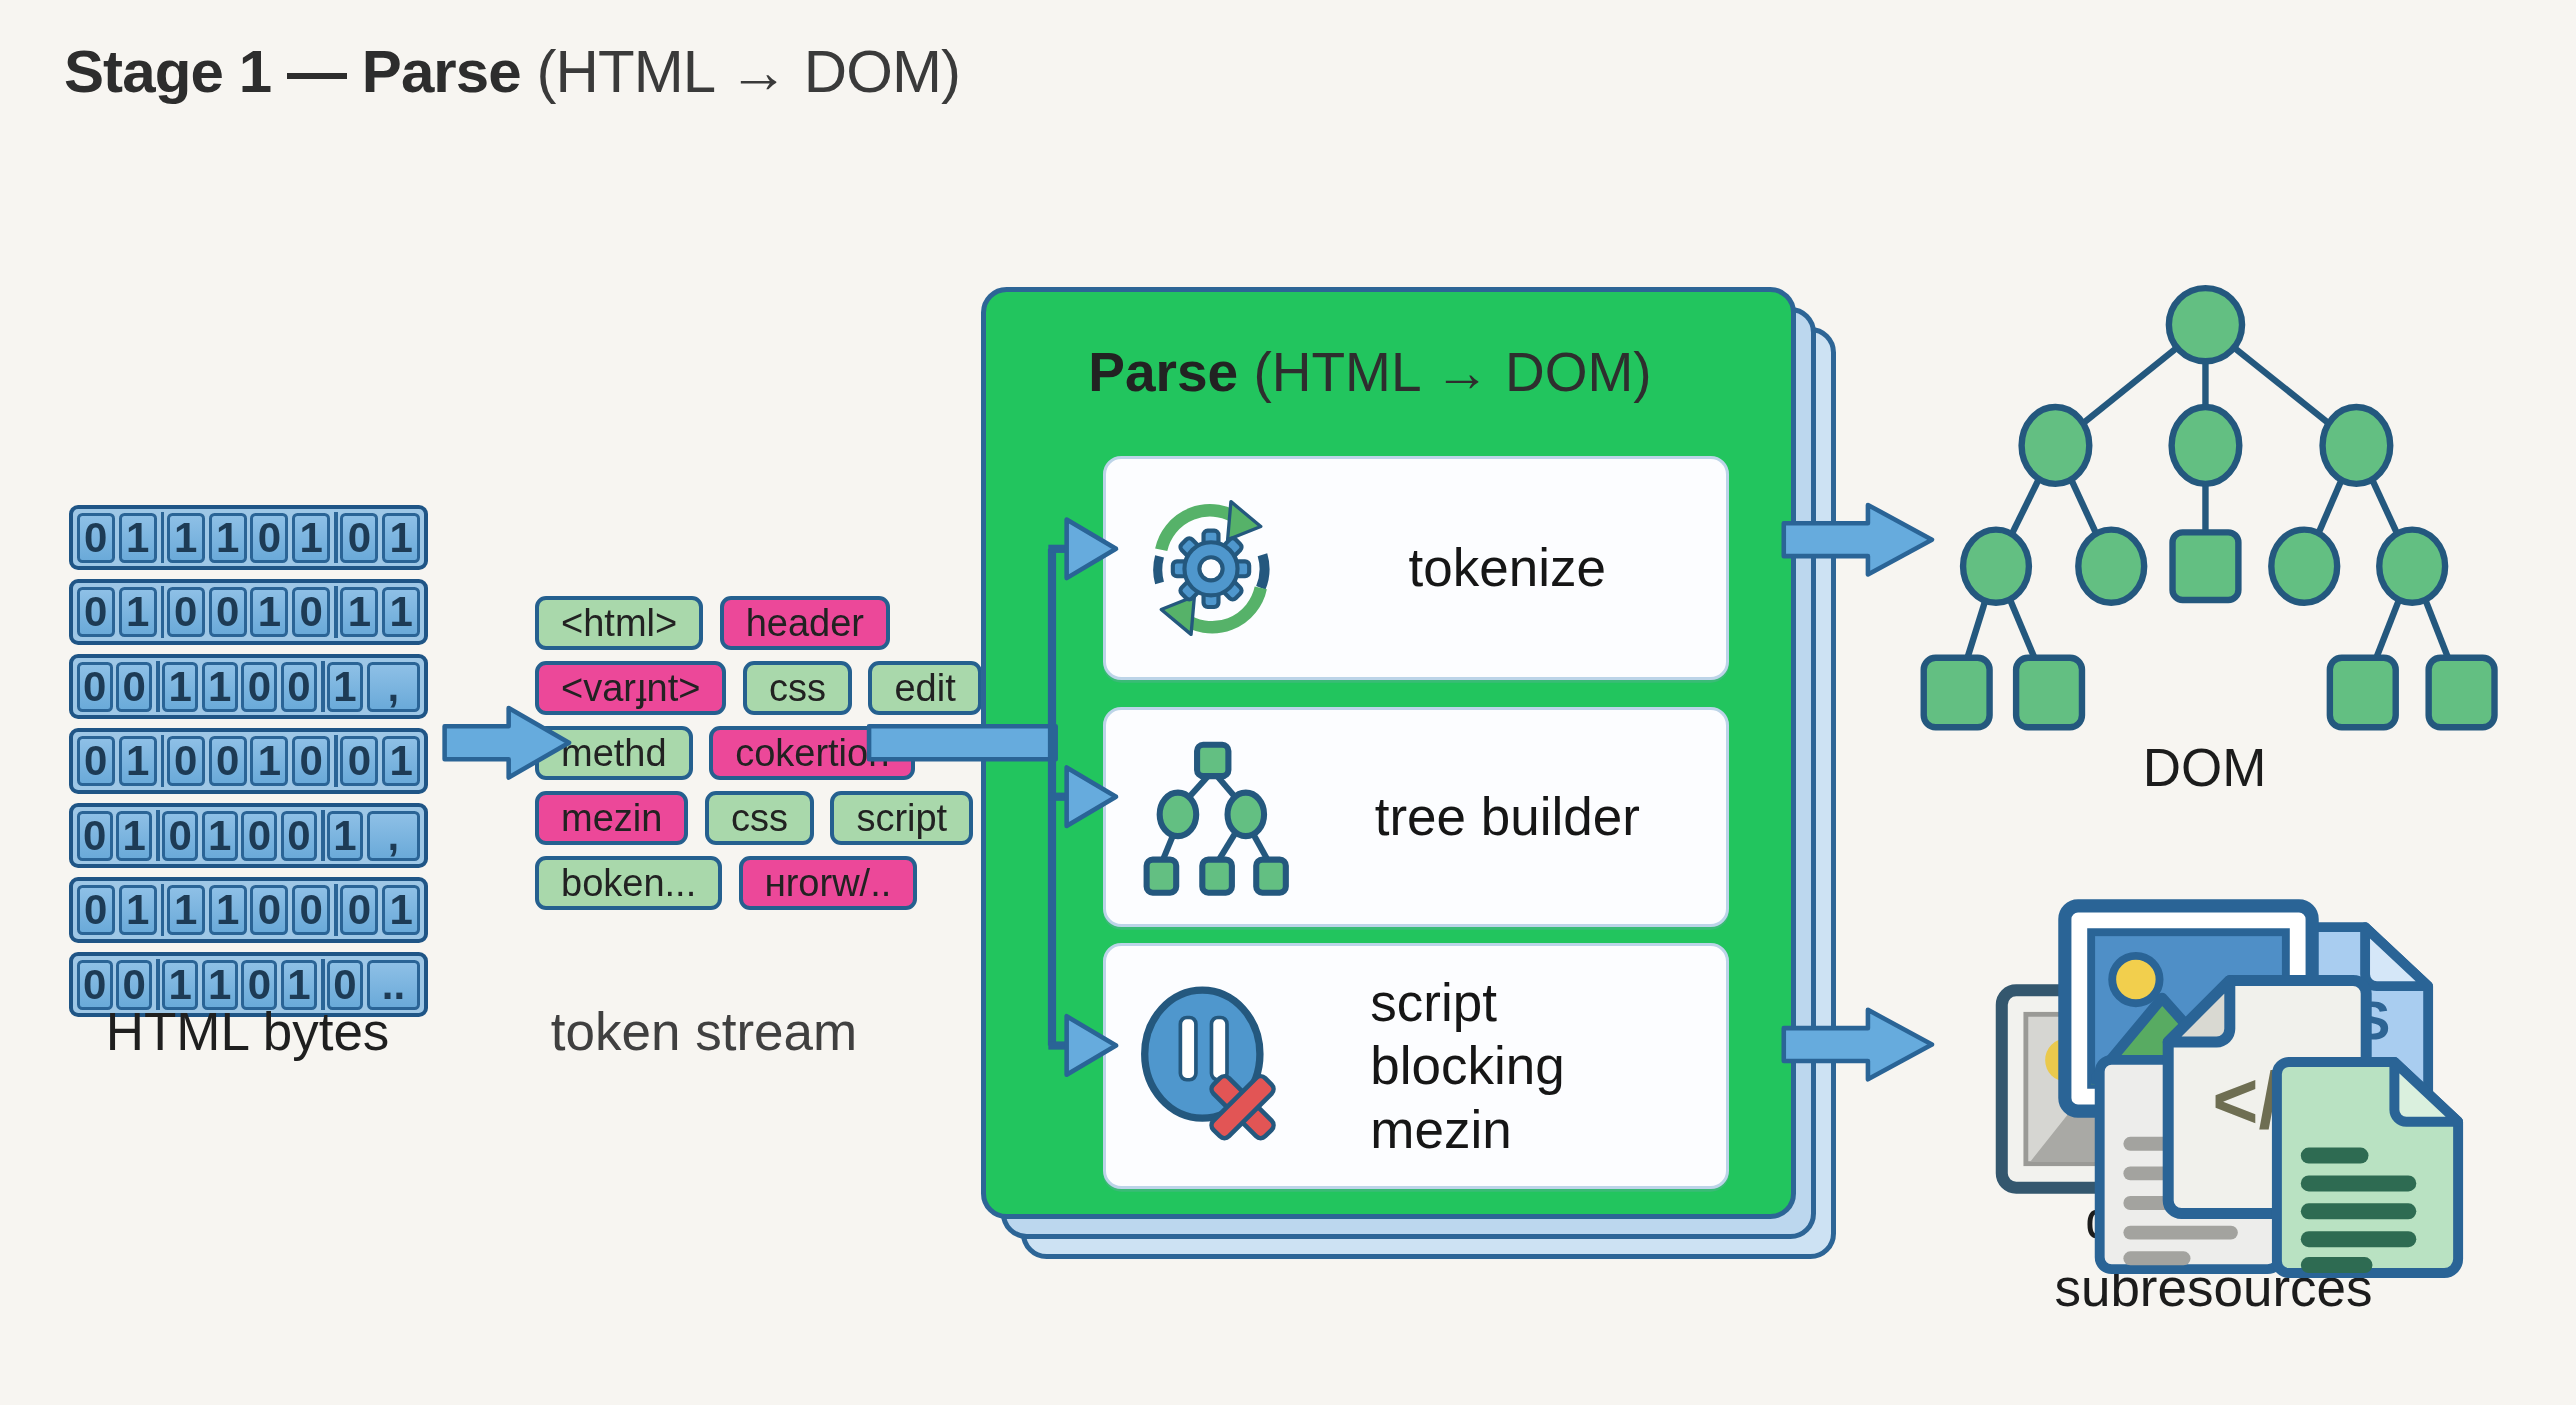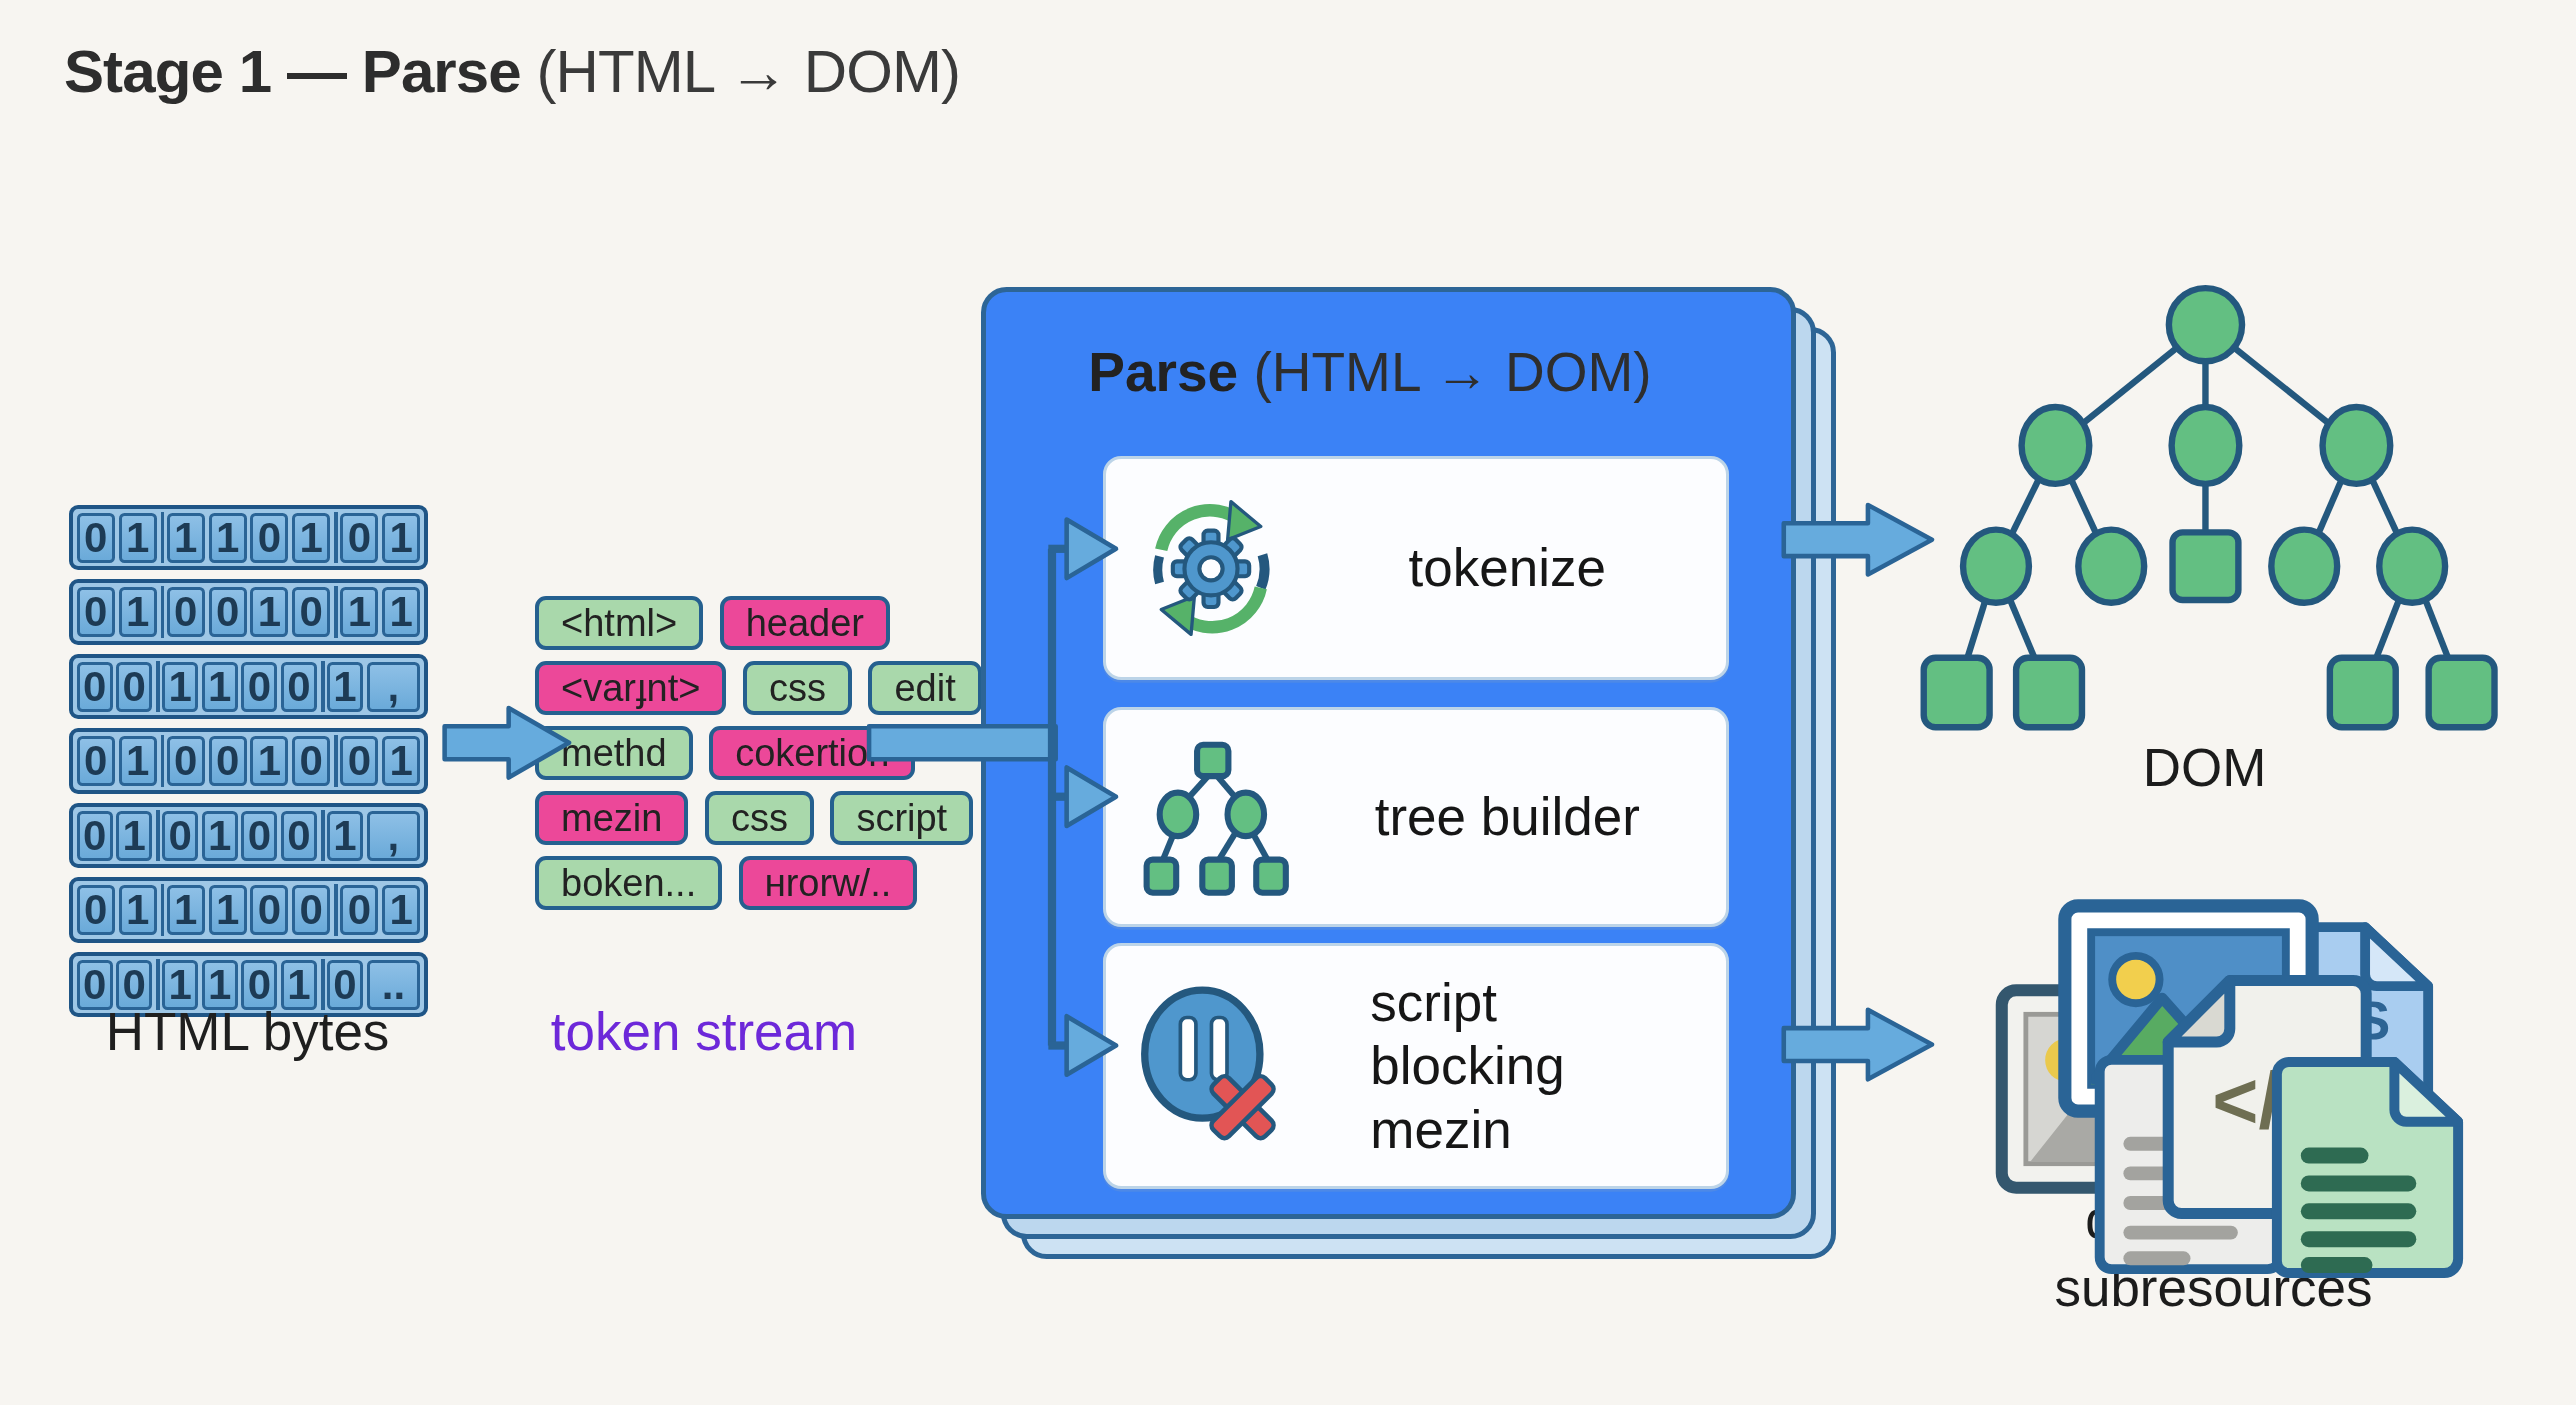--- a/index.html
+++ b/index.html
@@ -31,29 +31,29 @@
   
   .tokens{position:absolute; left:535px; top:596px; display:flex; flex-direction:column; gap:11px;justify-content:space-between;}
   .token-row{display:flex; gap:16.5px;}
   .chip{
     height:46px; padding:0 22px; display:flex; align-items:center;
     border:4.6px solid #25608f; border-radius:11px;
     font-size:38px; color:#222; white-space:nowrap;
   }
   .chip.green{background:#a9d8ab;}
   .chip.blue{background:#ec4899;}
-  .tokens-label{position:absolute; left:512px; top:1001px; width:384px; text-align:center; font-size:53px; color:#6d28d9;}
+  .tokens-label{position:absolute; left:512px; top:1001px; width:384px; text-align:center; font-size:53px; color:#404040;}
 
   
   .panel-ghost{position:absolute; width:805px; height:922px; background:#cde2f3; border:5.5px solid #2d6596; border-radius:25.6px;}
   .ghost2{left:1021px; top:327px;}
   .ghost1{left:1001px; top:307px; background:#bcd7ee;}
   .panel{
     position:absolute; left:981px; top:287px; width:805px; height:922px;
-    background:#3b82f6; border:5.5px solid #2d6596; border-radius:25.6px;
+    background:#22c55e; border:5.5px solid #2d6596; border-radius:25.6px;
   }
   .panel-title{position:absolute; left:0; right:37px; top:48px; text-align:center; font-size:55px; white-space:nowrap;}
   .panel-title .b{font-weight:700; color:#222;}
   .panel-title .r{font-weight:400; color:#2e2e2e;}
   .card{
     position:absolute; left:117px; width:620px;
     background:#fcfdff; border:3.7px solid #bcd4e8; border-radius:18.3px;
     display:flex; align-items:center;
     box-shadow:0 2.7px 0 rgba(130,160,190,.25);
     margin-top:12px;

